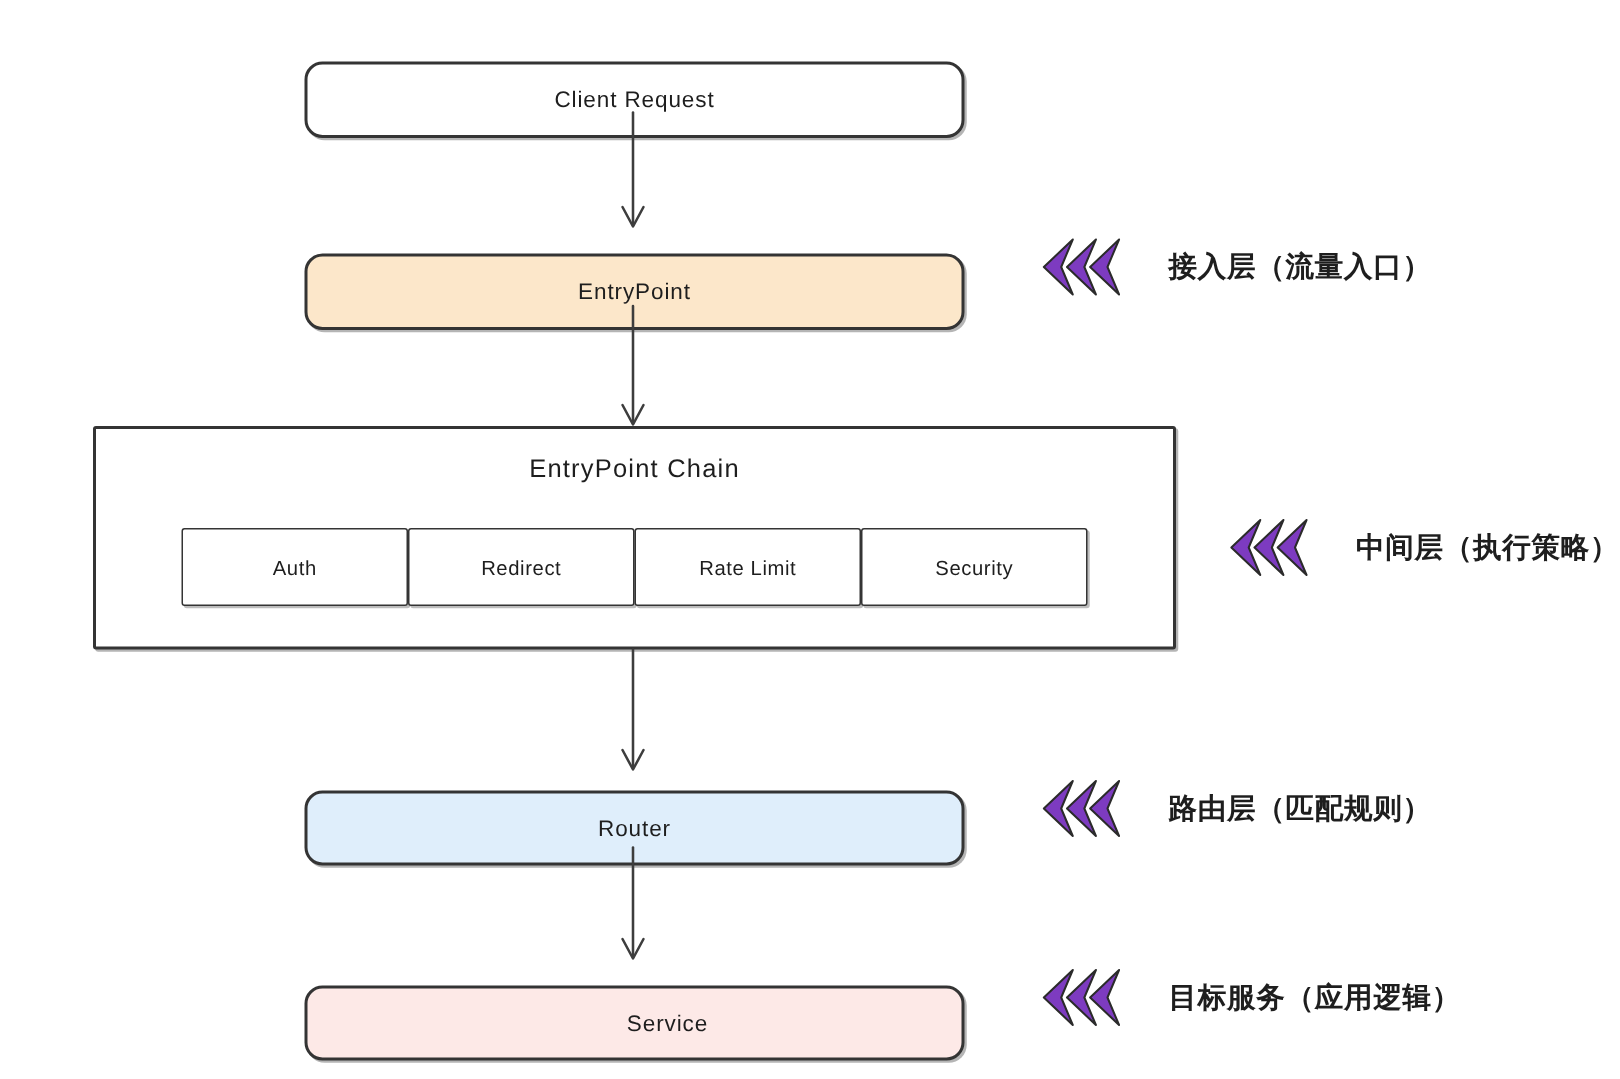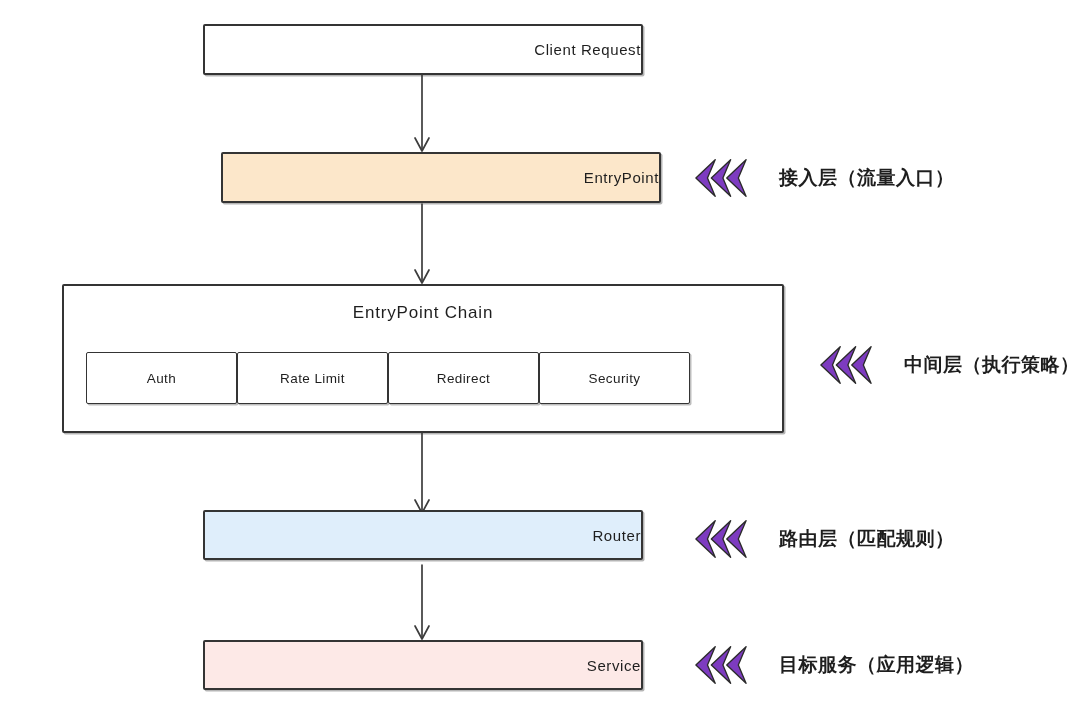--- a/index.html
+++ b/index.html
@@ -14,47 +14,48 @@
   }
   .canvas{
     position:relative;
     width:1080px; height:719px;
     background:var(--background);
     overflow:hidden;
   }
   .node{
     position:absolute;
     border:2px solid var(--border);
-    border-radius:2px;
-    display:flex; align-items:center; justify-content:flex-end;
+    border-radius:12px;
+    display:flex; align-items:center; justify-content:center;
     box-shadow:1.5px 1.5px 0 rgba(90,90,90,.45);
     background:var(--plain-fill);
+    margin-top:17px;
   }
   .node .node-label{
     font-size:15px; color:var(--text); letter-spacing:.6px; font-weight:500;
   }
   .node-client{left:203px; top:24px; width:440px; height:51px;}
-  .node-entry{left:221px; top:152px; width:440px; height:51px; background:var(--entry-fill);}
+  .node-entry{left:203px; top:152px; width:440px; height:51px; background:var(--entry-fill);}
   .node-router{left:203px; top:510px; width:440px; height:50px; background:var(--router-fill);}
   .node-service{left:203px; top:640px; width:440px; height:50px; background:var(--service-fill);padding-left:44px;}
 
   .mw-container{
     position:absolute;
     left:62px; top:284px; width:722px; height:149px;
     border:2px solid var(--border); border-radius:2px;
     background:var(--plain-fill);
     box-shadow:1.5px 1.5px 0 rgba(90,90,90,.45);
   }
   .mw-title{
     margin-top:17px; text-align:center;
     font-size:17px; color:var(--text); letter-spacing:.8px; font-weight:500;
   }
   .mw-row{
     position:absolute; left:22px; right:22px; top:66px;
-    display:flex; justify-content:flex-start;
+    display:flex; justify-content:center;
   }
   .mw-box{
     width:151px; height:52px;
     border:1.7px solid var(--border); border-radius:2px;
     background:var(--plain-fill);
     display:flex; align-items:center; justify-content:center;
     box-shadow:1.5px 1.5px 0 rgba(90,90,90,.40);
   }
   .mw-box .node-label{font-size:13.5px; color:var(--text); letter-spacing:.4px; font-weight:500;}
 
@@ -118,24 +119,24 @@
     <polyline points="4,66 11,79 18,66"></polyline>
   </svg>
 
   <div class="mw-container">
     <div class="mw-title">EntryPoint Chain</div>
     <div class="mw-row">
       <div class="mw-box">
         <span class="node-label">Auth</span>
       </div>
       <div class="mw-box">
-        <span class="node-label">Rate Limit</span>
+        <span class="node-label">Redirect</span>
       </div>
       <div class="mw-box">
-        <span class="node-label">Redirect</span>
+        <span class="node-label">Rate Limit</span>
       </div>
       <div class="mw-box">
         <span class="node-label">Security</span>
       </div>
     </div>
   </div>
 
   <div class="annotation annotation-2">
     <svg class="chevrons" viewBox="0 0 56 40">
       <polygon points="23,1 3,20 23,39 15,20"></polygon>

